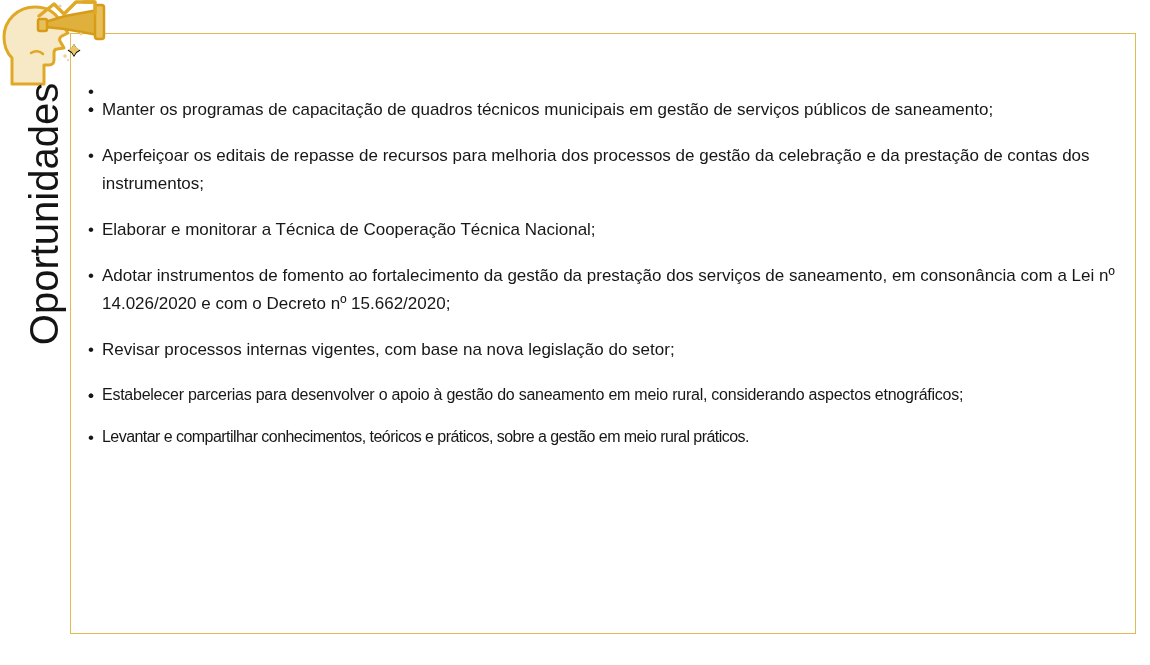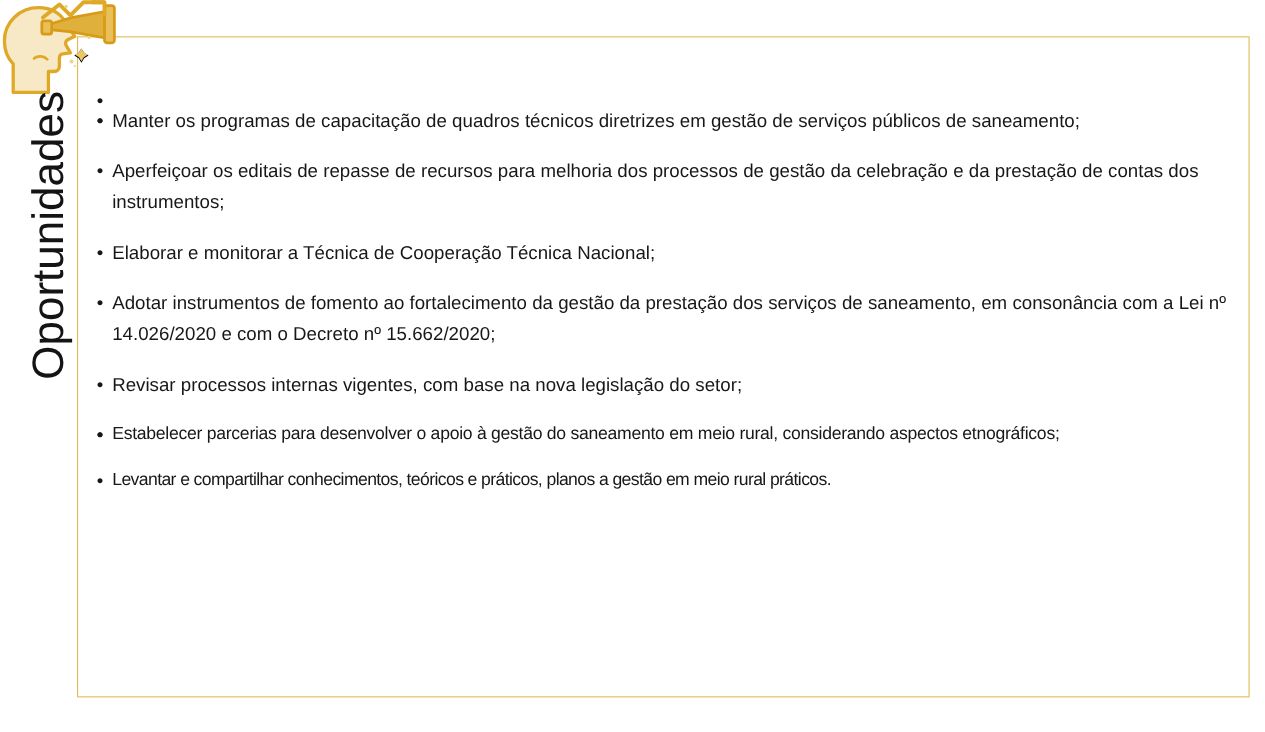--- a/index.html
+++ b/index.html
@@ -162,21 +162,21 @@
     <p class="bullet-item">
       <span class="dot">•</span>
     </p>
 
     <p class="bullet-item">
       <span class="dot">•</span>
     </p>
 
     <p class="bullet-item">
       <span class="dot">•</span>
-      <span class="bullet-text">Manter os programas de capacitação de quadros técnicos diretrizes em gestão de serviços públicos de saneamento;</span>
+      <span class="bullet-text">Manter os programas de capacitação de quadros técnicos municipais em gestão de serviços públicos de saneamento;</span>
     </p>
 
     <p class="bullet-item">
       <span class="dot">•</span>
       <span class="bullet-text">Aperfeiçoar os editais de repasse de recursos para melhoria dos processos de gestão da celebração e da prestação de contas dos instrumentos;</span>
     </p>
 
     <p class="bullet-item">
       <span class="dot">•</span>
       <span class="bullet-text">Elaborar e monitorar a Técnica de Cooperação Técnica Nacional;</span>
@@ -196,17 +196,17 @@
       <span class="dot">•</span>
     </p>
 
     <p class="bullet-item condensed">
       <span class="dot">•</span>
       <span class="bullet-text">Estabelecer parcerias para desenvolver o apoio à gestão do saneamento em meio rural, considerando aspectos etnográficos;</span>
     </p>
 
     <p class="bullet-item condensed-tight">
       <span class="dot">•</span>
-      <span class="bullet-text">Levantar e compartilhar conhecimentos, teóricos e práticos, planos a gestão em meio rural práticos.</span>
+      <span class="bullet-text">Levantar e compartilhar conhecimentos, teóricos e práticos, sobre a gestão em meio rural práticos.</span>
     </p>
 
   </div>
 </div>
 
 </body></html>

